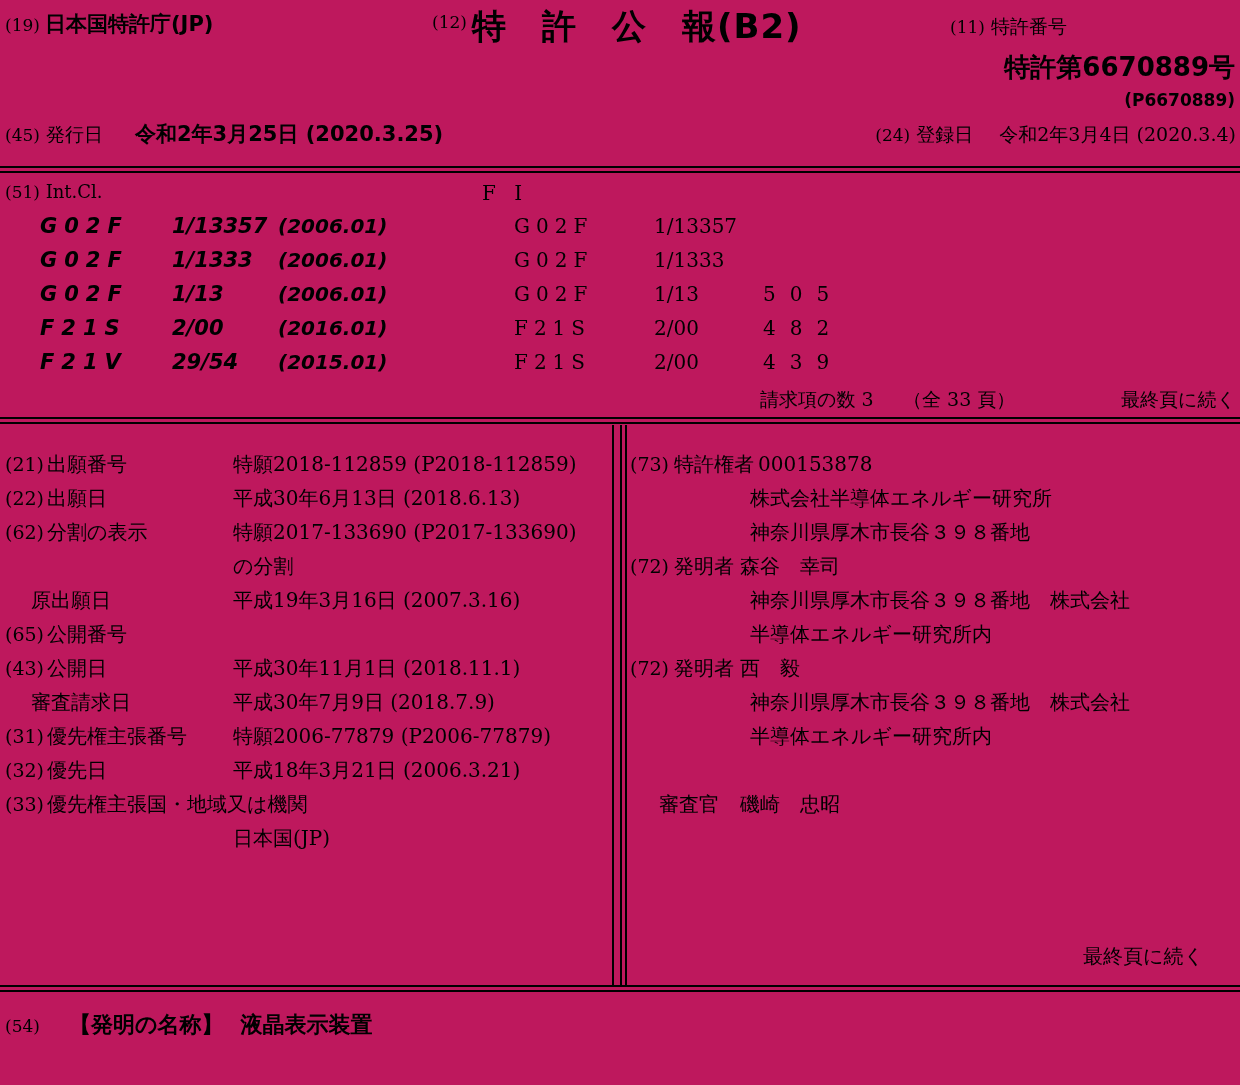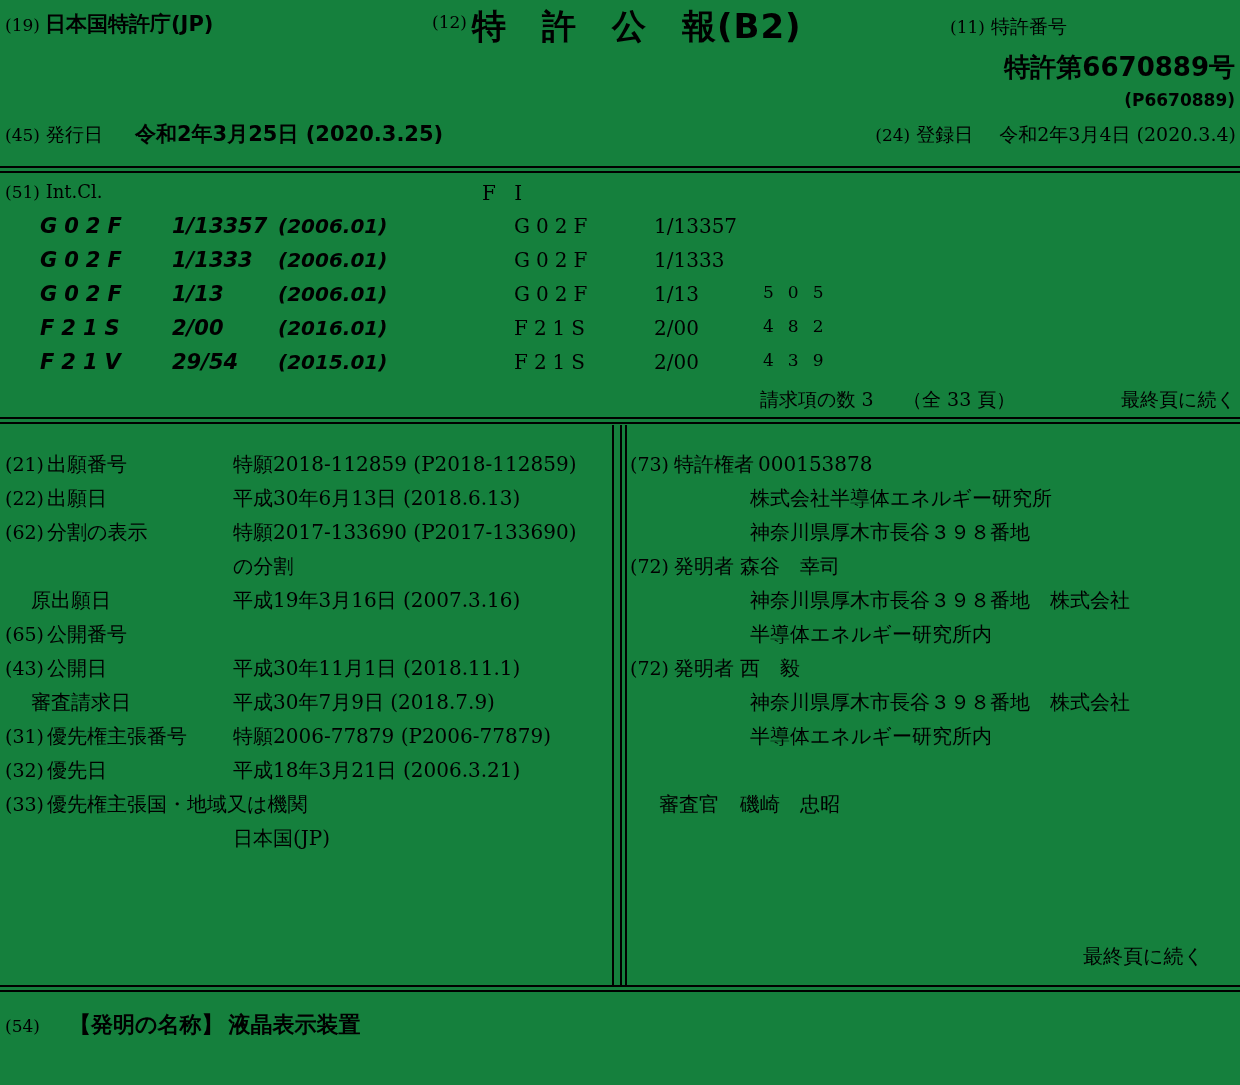--- a/index.html
+++ b/index.html
@@ -1,16 +1,16 @@
 <!DOCTYPE html>
 <html><head>
 <meta charset="utf-8">
 <style>
   html,body{margin:0;padding:0;background:#fff;}
-  .page{position:relative;width:1240px;height:1085px;background:#15803d;color:#000;
+  .page{position:relative;width:1240px;height:1085px;background:#be185d;color:#000;
         font-family:"DejaVu Serif",serif;overflow:hidden;}
   .abs{position:absolute;}
   .sans{font-family:"DejaVu Sans",sans-serif;}
   .b{font-weight:bold;}
   .np{font-size:17px;}
   
   .rule{position:absolute;left:0;width:1240px;height:7px;box-sizing:border-box;
         border-top:2px solid #000;border-bottom:2px solid #000;}
   
   .office{font-size:21px;}
@@ -18,21 +18,21 @@
   .pnum{font-size:26px;}
   .pnum2{font-size:17px;}
   .hline{font-size:19px;}
   
   .icl-row{left:0;right:0;height:34px;}
   .icl-cls{position:absolute;left:40px;font-family:"DejaVu Sans",sans-serif;font-weight:bold;font-style:italic;font-size:21px;letter-spacing:7px;}
   .icl-sub{position:absolute;left:172px;font-family:"DejaVu Sans",sans-serif;font-weight:bold;font-style:italic;font-size:21px;}
   .icl-ver{position:absolute;left:278px;font-family:"DejaVu Sans",sans-serif;font-weight:bold;font-style:italic;font-size:20px;}
   .fi-cls{position:absolute;left:514px;font-size:20px;letter-spacing:6px;}
   .fi-sub{position:absolute;left:654px;font-size:20px;}
-  .fi-code{position:absolute;left:763px;font-size:17px;letter-spacing:14px;}
+  .fi-code{position:absolute;left:763px;font-size:20px;letter-spacing:14px;}
   
   .boxes{position:absolute;left:0;top:425px;width:1240px;height:560px;}
   .lbox{position:absolute;left:0;top:0;width:614px;height:560px;border-right:2px solid #000;box-sizing:border-box;}
   .rbox{position:absolute;left:620px;top:0;width:620px;height:560px;border-left:7px double #000;box-sizing:border-box;}
   .lrow,.rrow{position:absolute;height:34px;font-size:20px;line-height:28px;white-space:nowrap;}
   .lrow{left:5px;right:4px;}
   .lrow .num{display:inline-block;min-width:42px;font-size:19px;}
   .lrow.ind .num{min-width:26px;}
   .lrow .val{position:absolute;left:228px;}
   .rrow{left:3px;right:4px;}
@@ -180,16 +180,16 @@
       <div class="rnote">最終頁に続く</div>
     </div>
 
   </div>
 
   <div class="rule" style="top:985px;"></div>
 
   <div class="abs" style="left:5px;top:1010px;">
     <span class="np">(54)</span>
     <span class="t54-label" style="margin-left:24px;">【発明の名称】</span>
-    <span class="t54-value" style="">液晶表示装置</span>
+    <span class="t54-value" style="margin-left:12px;">液晶表示装置</span>
   </div>
 
 </div>
 
 </body></html>

